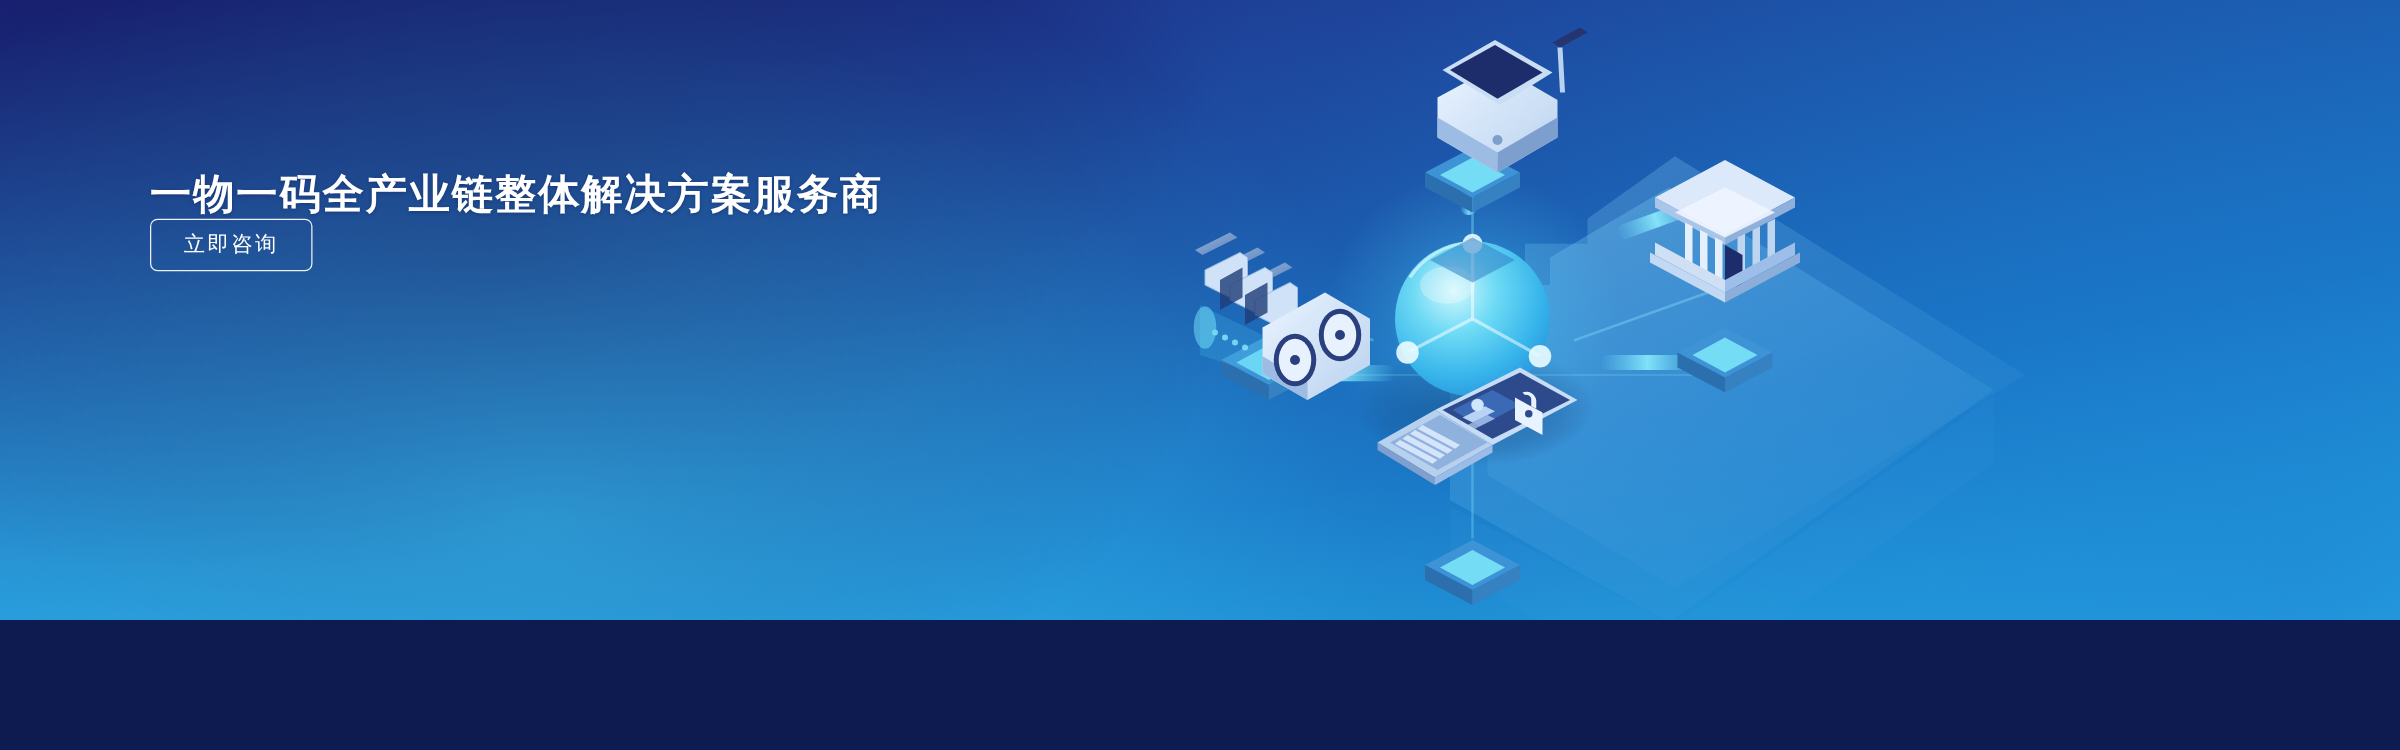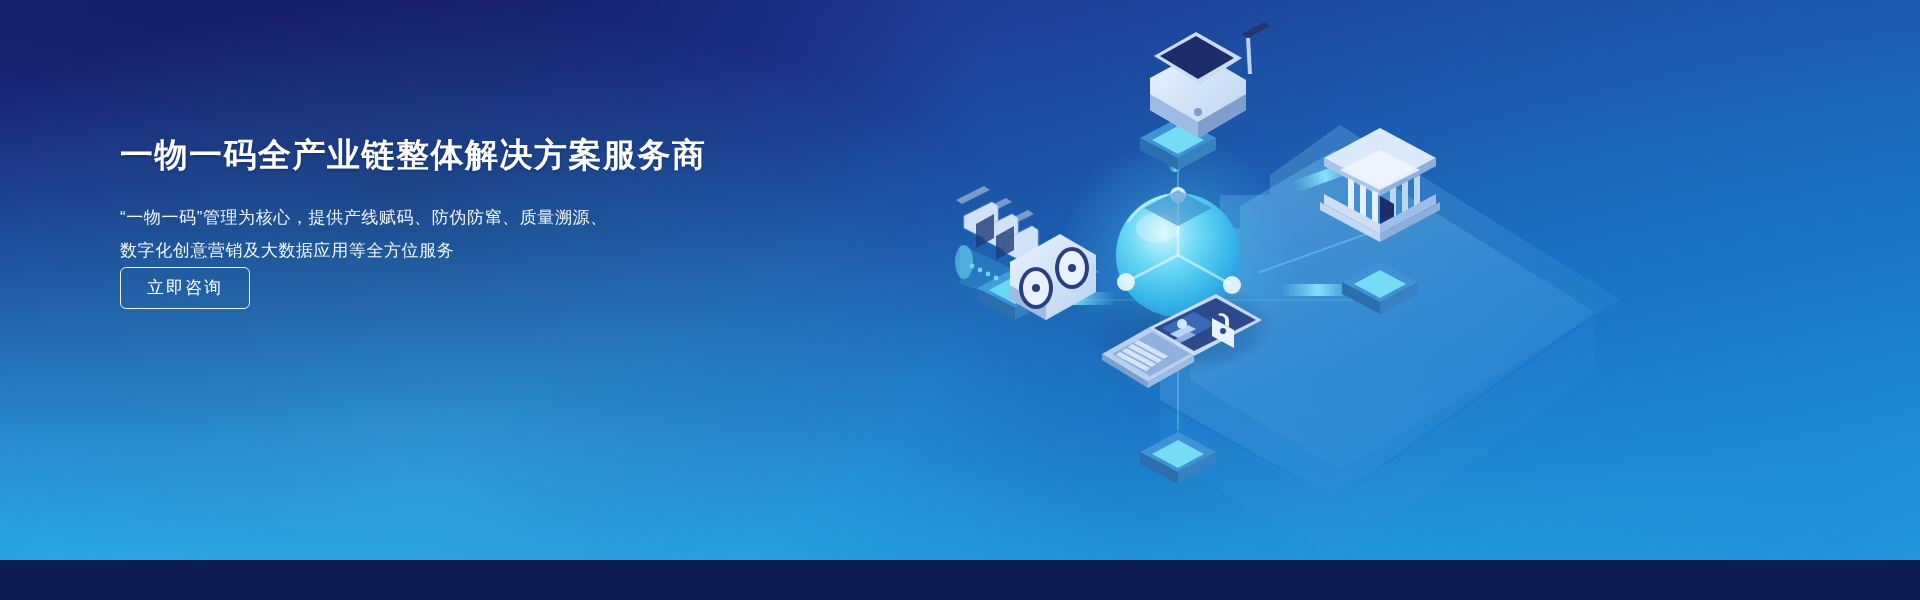--- a/index.html
+++ b/index.html
@@ -3,21 +3,21 @@
 <meta charset="utf-8">
 <style>
   html, body {
     margin: 0;
     padding: 0;
     background: #0d1b50;
   }
   #banner {
     position: relative;
     width: 1920px;
-    height: 560px;
+    height: 496px;
     overflow: hidden;
     font-family: "Liberation Sans", "DejaVu Sans", sans-serif;
     
     background:
       radial-gradient(ellipse 1400px 900px at 8% -20%, rgba(22,28,110,0.95) 0%, rgba(22,28,110,0.0) 62%),
       radial-gradient(ellipse 1600px 1100px at 10% 118%, rgba(41,176,236,0.92) 0%, rgba(41,176,236,0.0) 58%),
       radial-gradient(ellipse 1500px 1200px at 96% 92%, rgba(26,120,206,0.55) 0%, rgba(26,120,206,0.0) 62%),
       linear-gradient(168deg, #1f2b7a 0%, #1e3f96 22%, #1c58ab 45%, #1a76c4 68%, #23a0dd 88%, #2bb4ea 100%);
   }
   
@@ -95,24 +95,20 @@
 <body>
 
 <div id="banner">
 
   <div class="sheen a"></div>
   <div class="sheen b"></div>
 
   <div class="copy">
     <h1 class="headline">一物一码全产业链整体解决方案服务商</h1>
 
-    <p class="sub">
-      <span class="line">“一物一码”管理为核心，提供产线赋码、防伪防窜、质量溯源、</span>
-      <span class="line">数字化创意营销及大数据应用等全方位服务</span>
-    </p>
 
     <button class="cta">立即咨询</button>
   </div>
 
   <div class="illus">
     <svg viewBox="0 0 820 600" xmlns="http://www.w3.org/2000/svg">
       <defs>
         <linearGradient id="plat1" x1="0" y1="0" x2="0.6" y2="1">
           <stop offset="0%" stop-color="#7cc8f2" stop-opacity="0.40"></stop>
           <stop offset="55%" stop-color="#57aee6" stop-opacity="0.30"></stop>

